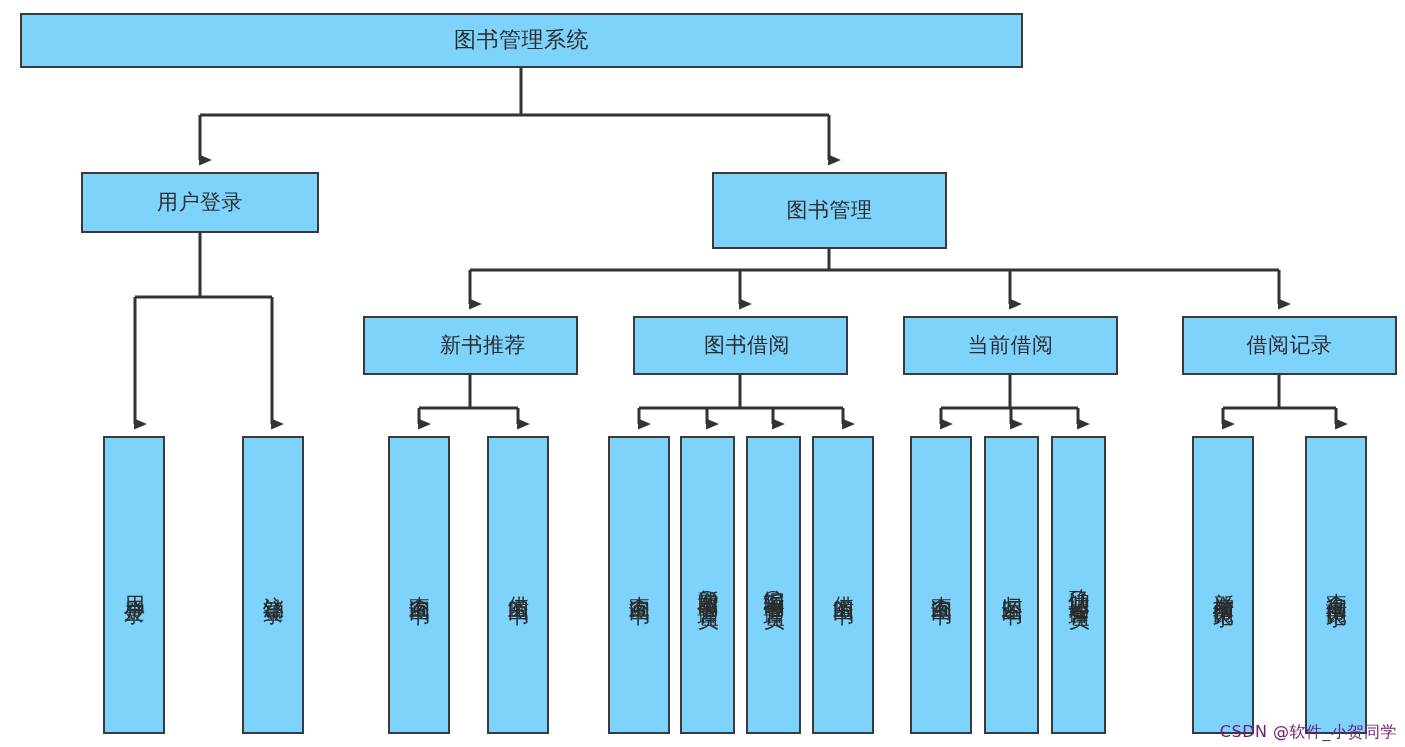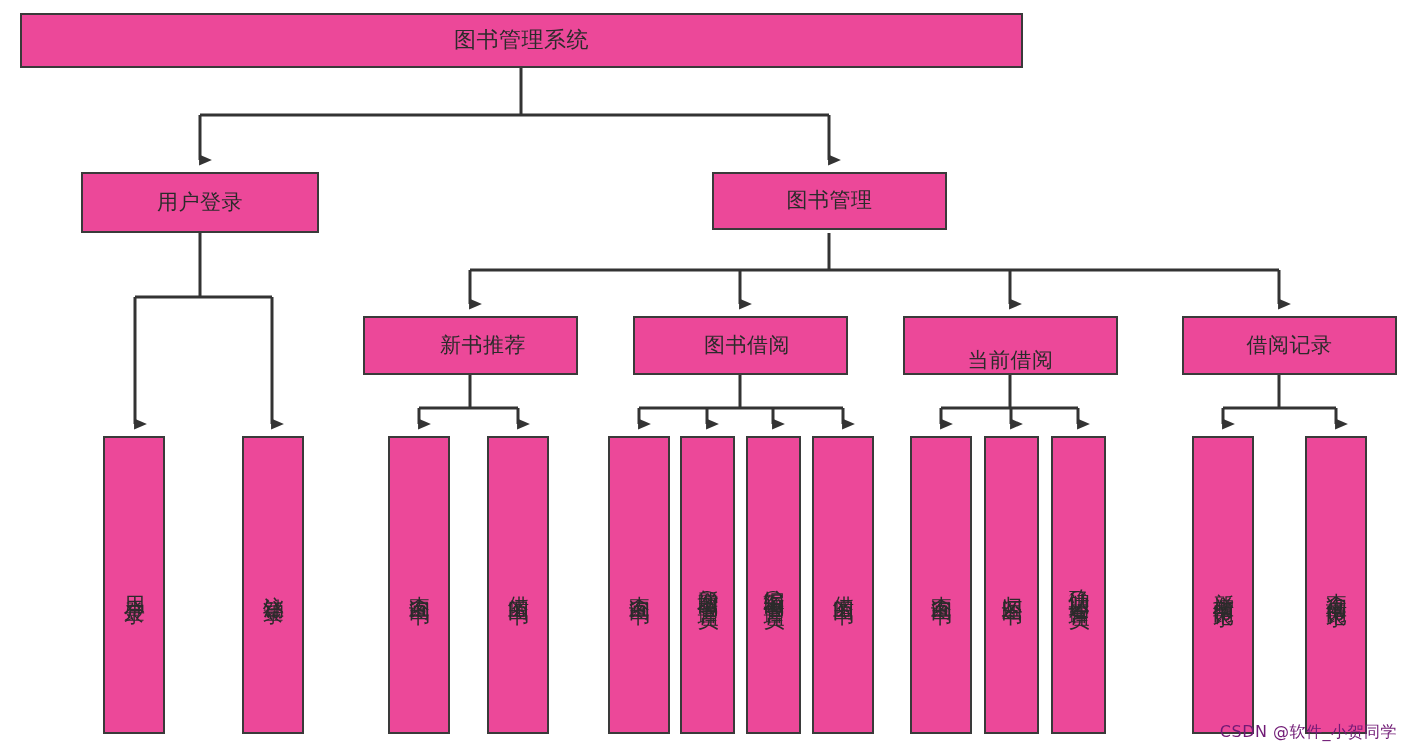--- a/index.html
+++ b/index.html
@@ -20,21 +20,21 @@
   #wires {
     position: absolute;
     left: 0;
     top: 0;
     width: 1405px;
     height: 747px;
   }
   .node {
     position: absolute;
     box-sizing: border-box;
-    background: #ec4899;
+    background: #7dd3fc;
     border: 2.5px solid #3a3a3a;
     display: flex;
     align-items: center;
     justify-content: center;
     color: #2b2b2b;
   }
   .node .cap {
     display: block;
     text-align: center;
     line-height: 1.12;
@@ -127,31 +127,31 @@
     </g>
   </svg>
 
   <div class="node root horiz" style="left:20px; top:13px; width:1003px; height:55px;">
     <span class="cap">图书管理系统</span>
   </div>
 
   <div class="node horiz" style="left:81px; top:172px; width:238px; height:61px;">
     <span class="cap">用户登录</span>
   </div>
-  <div class="node horiz" style="left:712px; top:172px; width:235px; height:58px;">
+  <div class="node horiz" style="left:712px; top:172px; width:235px; height:77px;">
     <span class="cap">图书管理</span>
   </div>
 
   <div class="node horiz" style="left:363px; top:316px; width:215px; height:59px;padding-left:25px;">
     <span class="cap">新书推荐</span>
   </div>
   <div class="node horiz" style="left:633px; top:316px; width:215px; height:59px;padding-left:13px;">
     <span class="cap">图书借阅</span>
   </div>
-  <div class="node horiz" style="left:903px; top:316px; width:215px; height:59px;align-items:flex-end;">
+  <div class="node horiz" style="left:903px; top:316px; width:215px; height:59px;">
     <span class="cap">当前借阅</span>
   </div>
   <div class="node horiz" style="left:1172px; top:316px; width:215px; height:59px;margin-left:10px;">
     <span class="cap">借阅记录</span>
   </div>
 
   <div class="node vert" style="left:103px; top:436px; width:62px; height:298px;">
     <span class="cap">用户登录</span>
   </div>
   <div class="node vert" style="left:242px; top:436px; width:62px; height:298px;">

